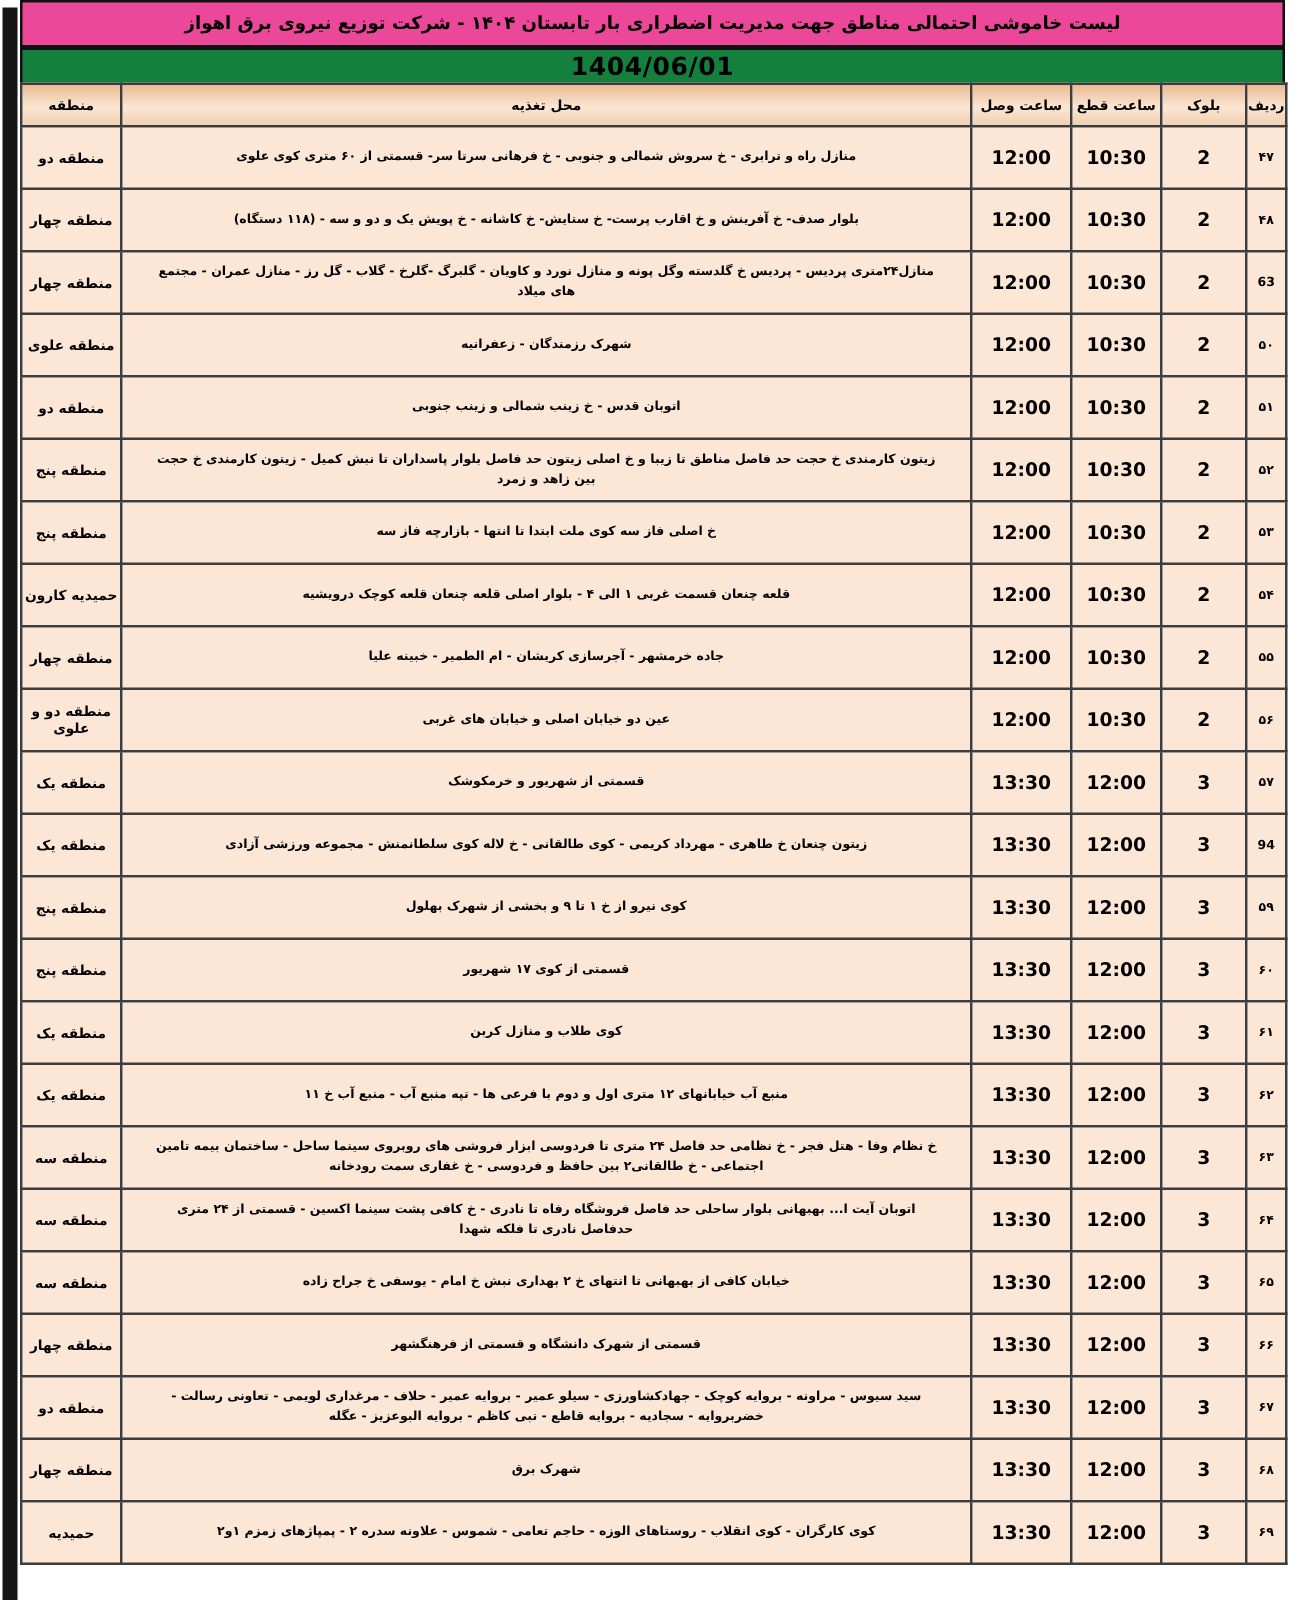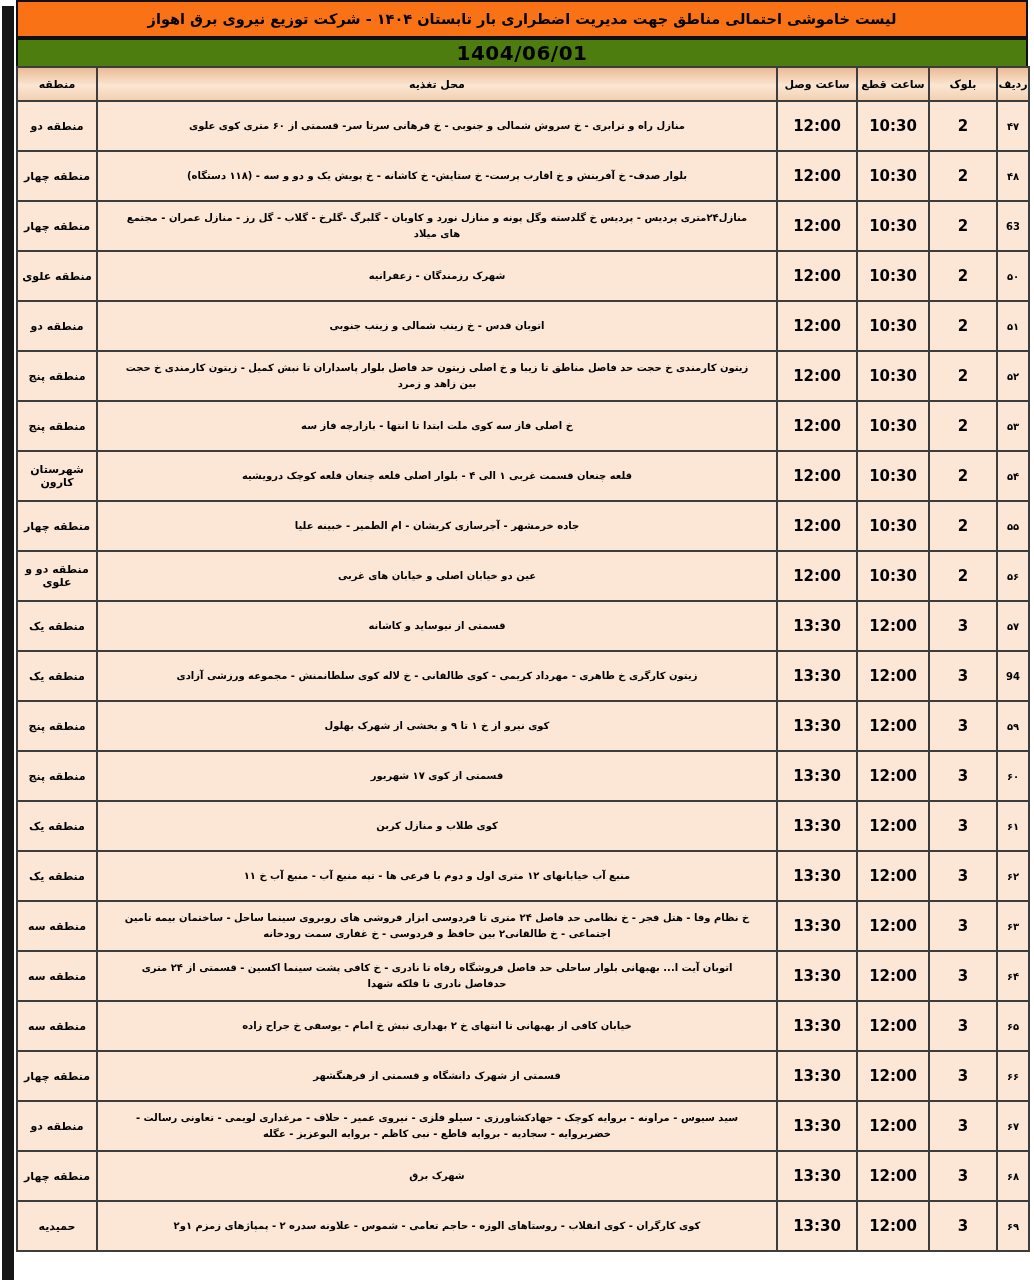--- a/index.html
+++ b/index.html
@@ -15,30 +15,30 @@
     position: absolute; left: 2px; top: 6px;
     width: 12px; height: 1274px;
     background: #161616;
   }
   .content {
     position: absolute; left: 16px; top: 0;
     width: 1012px;
   }
   .title-banner {
     height: 40px;
-    background: #f97316;
+    background: #ec4899;
     border: 2px solid #101010;
     border-bottom: 4px solid #101010;
     display: flex; align-items: center; justify-content: center;
     font-weight: bold; font-size: 14.5px;
     direction: rtl;
   }
   .date-banner {
     height: 26px;
-    background: #4d7c0f;
+    background: #15803d;
     border-left: 2px solid #101010;
     border-right: 2px solid #101010;
     display: flex; align-items: center; justify-content: center;
     font-weight: bold; font-size: 20px;
     letter-spacing: 0.5px;
     direction: ltr;
   }
   table.schedule {
     width: 1012px;
     border-collapse: collapse;
@@ -166,21 +166,21 @@
           <td class="c-loc">خ اصلی فاز سه کوی ملت ابتدا تا انتها - بازارچه فاز سه</td>
           <td class="c-region">منطقه پنج</td>
         </tr>
 
         <tr>
           <td class="c-rownum">۵۴</td>
           <td class="c-block">2</td>
           <td class="c-time">10:30</td>
           <td class="c-time">12:00</td>
           <td class="c-loc">قلعه چنعان قسمت غربی ۱ الی ۴ - بلوار اصلی قلعه چنعان قلعه کوچک درویشیه</td>
-          <td class="c-region">شهرستان کارون</td>
+          <td class="c-region">حمیدیه کارون</td>
         </tr>
 
         <tr>
           <td class="c-rownum">۵۵</td>
           <td class="c-block">2</td>
           <td class="c-time">10:30</td>
           <td class="c-time">12:00</td>
           <td class="c-loc">جاده خرمشهر - آجرسازی کریشان - ام الطمیر - خبینه علیا</td>
           <td class="c-region">منطقه چهار</td>
         </tr>
@@ -192,30 +192,30 @@
           <td class="c-time">12:00</td>
           <td class="c-loc">عین دو خیابان اصلی و خیابان های غربی</td>
           <td class="c-region">منطقه دو و علوی</td>
         </tr>
 
         <tr>
           <td class="c-rownum">۵۷</td>
           <td class="c-block">3</td>
           <td class="c-time">12:00</td>
           <td class="c-time">13:30</td>
-          <td class="c-loc">قسمتی از نیوساید و کاشانه</td>
+          <td class="c-loc">قسمتی از شهریور و خرمکوشک</td>
           <td class="c-region">منطقه یک</td>
         </tr>
 
         <tr>
           <td class="c-rownum">94</td>
           <td class="c-block">3</td>
           <td class="c-time">12:00</td>
           <td class="c-time">13:30</td>
-          <td class="c-loc">زیتون کارگری خ طاهری - مهرداد کریمی - کوی طالقانی - خ لاله کوی سلطانمنش - مجموعه ورزشی آزادی</td>
+          <td class="c-loc">زیتون چنعان خ طاهری - مهرداد کریمی - کوی طالقانی - خ لاله کوی سلطانمنش - مجموعه ورزشی آزادی</td>
           <td class="c-region">منطقه یک</td>
         </tr>
 
         <tr>
           <td class="c-rownum">۵۹</td>
           <td class="c-block">3</td>
           <td class="c-time">12:00</td>
           <td class="c-time">13:30</td>
           <td class="c-loc">کوی نیرو از خ ۱ تا ۹ و بخشی از شهرک بهلول</td>
           <td class="c-region">منطقه پنج</td>
@@ -282,21 +282,21 @@
           <td class="c-time">13:30</td>
           <td class="c-loc">قسمتی از شهرک دانشگاه و قسمتی از فرهنگشهر</td>
           <td class="c-region">منطقه چهار</td>
         </tr>
 
         <tr>
           <td class="c-rownum">۶۷</td>
           <td class="c-block">3</td>
           <td class="c-time">12:00</td>
           <td class="c-time">13:30</td>
-          <td class="c-loc">سید سیوس - مراونه - بروایه کوچک - جهادکشاورزی - سیلو فلزی - نیروی عمیر - حلاف - مرغداری لویمی - تعاونی رسالت - خضربروایه - سجادیه - بروایه قاطع - نبی کاظم - بروایه البوعزیز - عگله</td>
+          <td class="c-loc">سید سیوس - مراونه - بروایه کوچک - جهادکشاورزی - سیلو عمیر - بروایه عمیر - حلاف - مرغداری لویمی - تعاونی رسالت - خضربروایه - سجادیه - بروایه قاطع - نبی کاظم - بروایه البوعزیز - عگله</td>
           <td class="c-region">منطقه دو</td>
         </tr>
 
         <tr>
           <td class="c-rownum">۶۸</td>
           <td class="c-block">3</td>
           <td class="c-time">12:00</td>
           <td class="c-time">13:30</td>
           <td class="c-loc">شهرک برق</td>
           <td class="c-region">منطقه چهار</td>

